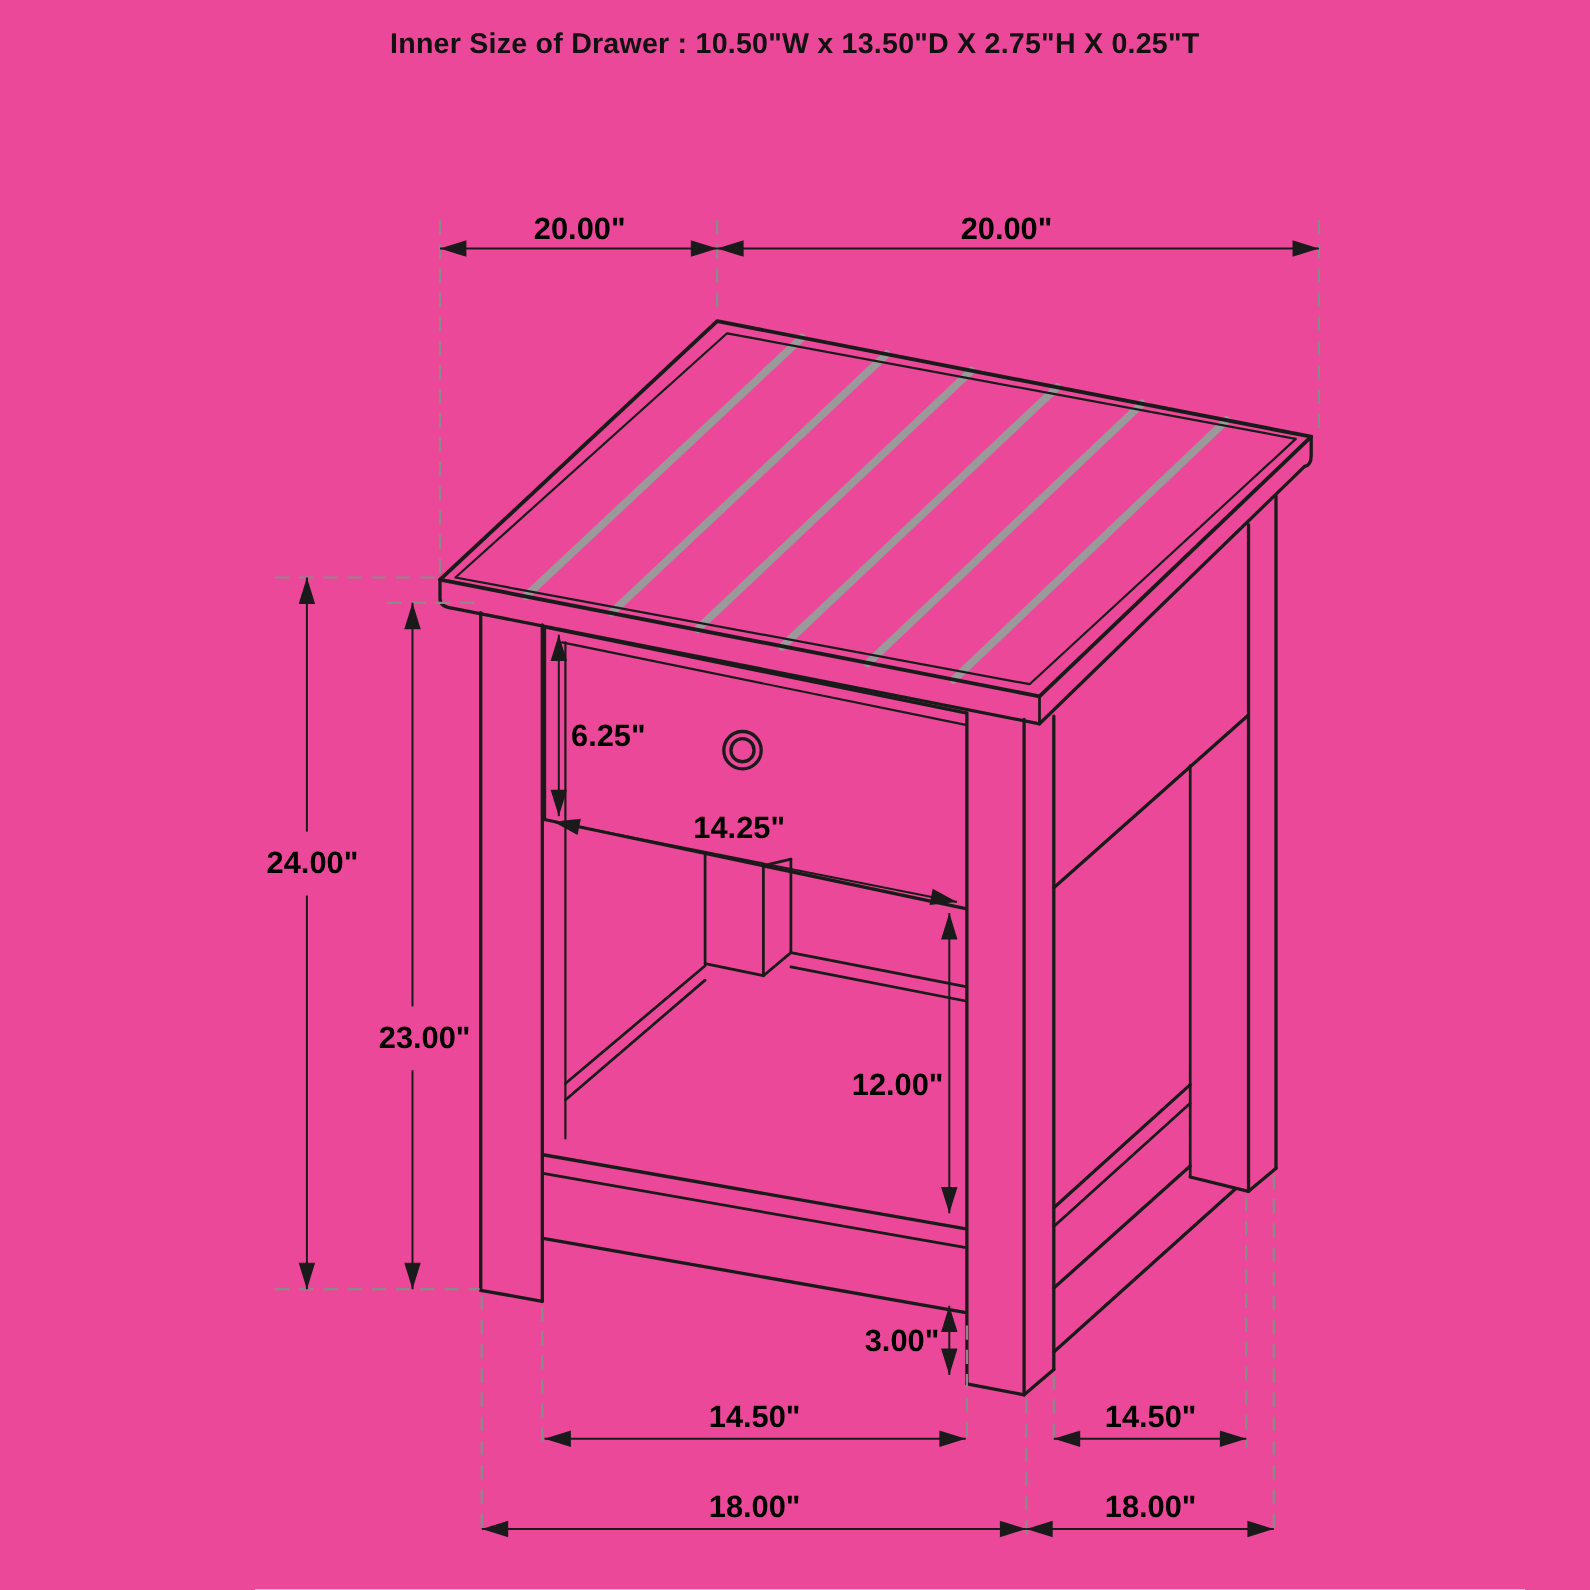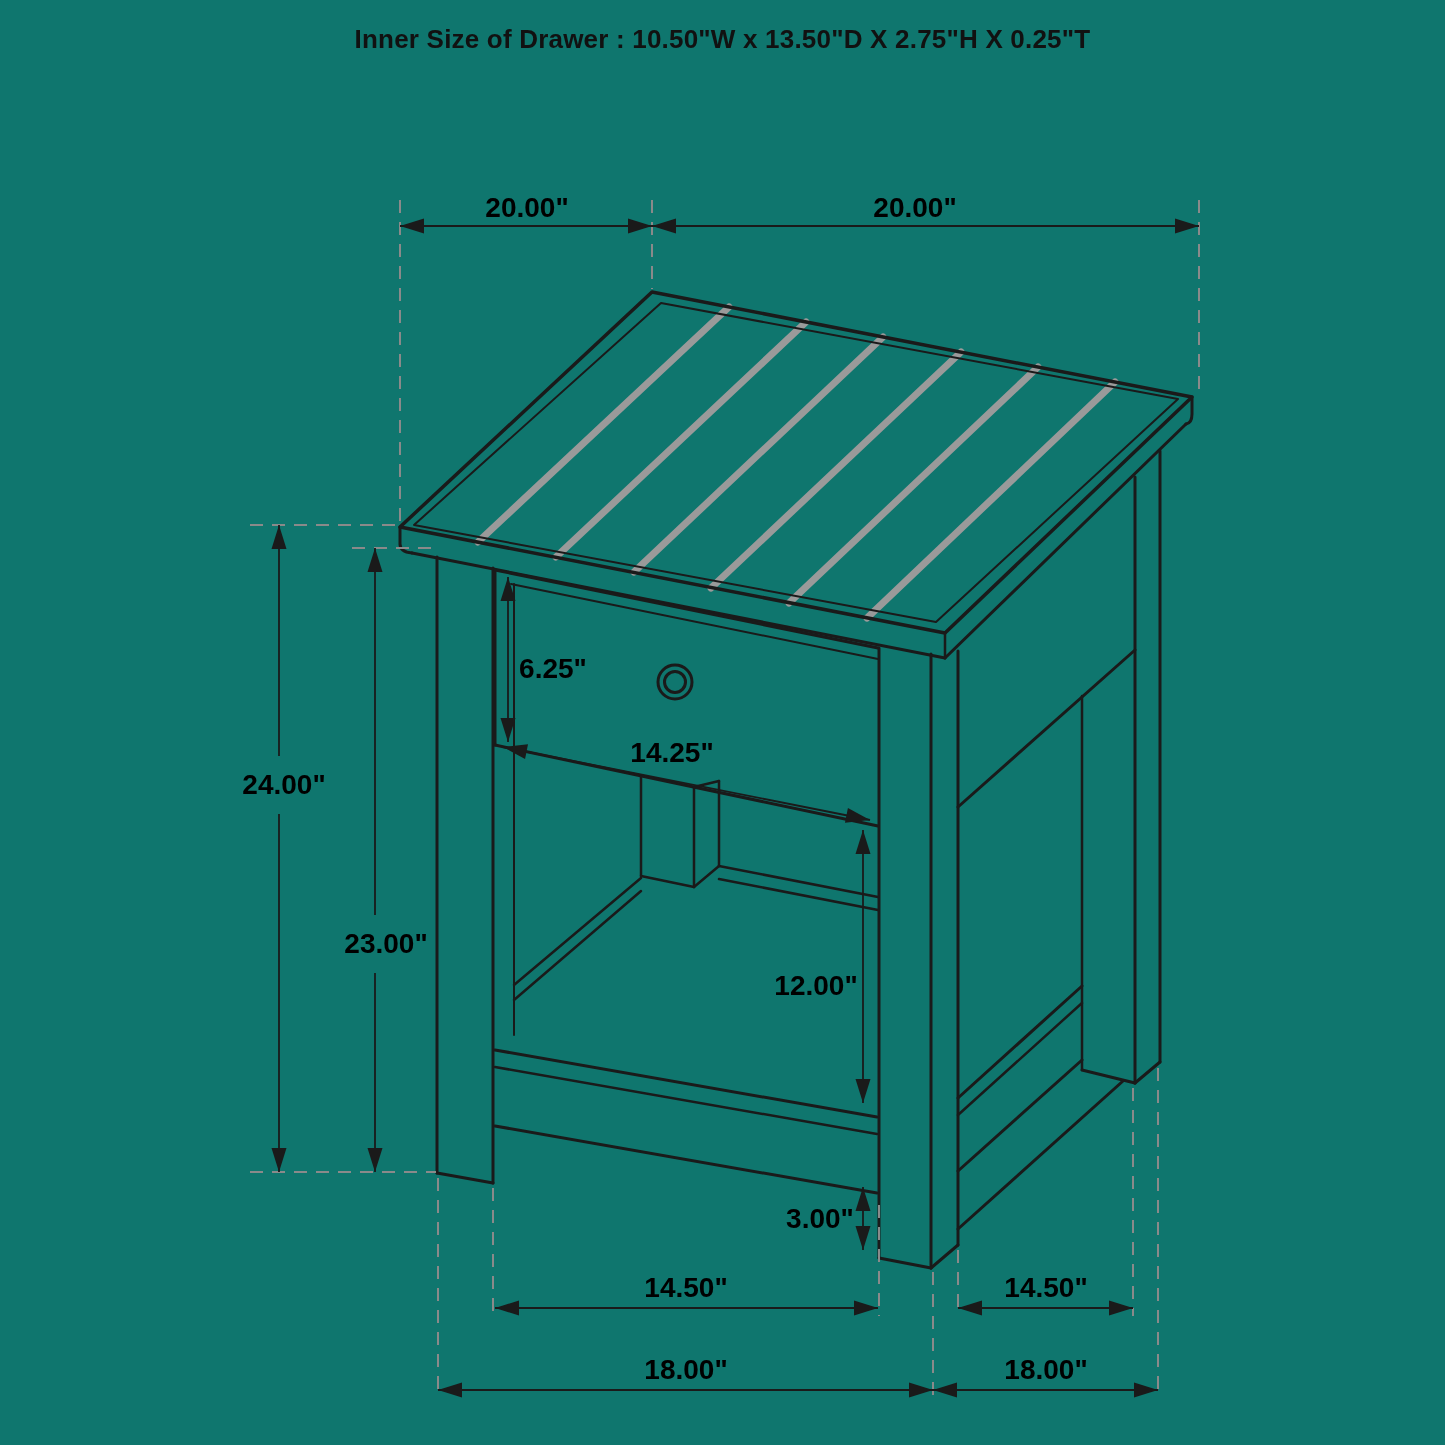--- a/index.html
+++ b/index.html
@@ -1,17 +1,17 @@
 <!DOCTYPE html>
 <html><head>
 <meta charset="utf-8">
 <style>
   html,body{margin:0;padding:0;background:#fff;}
   body{font-family:"Liberation Sans",sans-serif;}
-  #stage{position:relative;width:1445px;height:1445px;background:#0f766e;overflow:hidden;}
+  #stage{position:relative;width:1445px;height:1445px;background:#ec4899;overflow:hidden;}
   #diagram-title{
     position:absolute;top:24px;left:0;width:100%;
     text-align:center;font-weight:bold;font-size:26px;color:#111;
     letter-spacing:0.2px;
   }
   #drawing-svg{position:absolute;top:0;left:0;}
   text.dim-label{font-family:"Liberation Sans",sans-serif;font-weight:bold;fill:#000;}
 </style>
 </head>
 <body>

